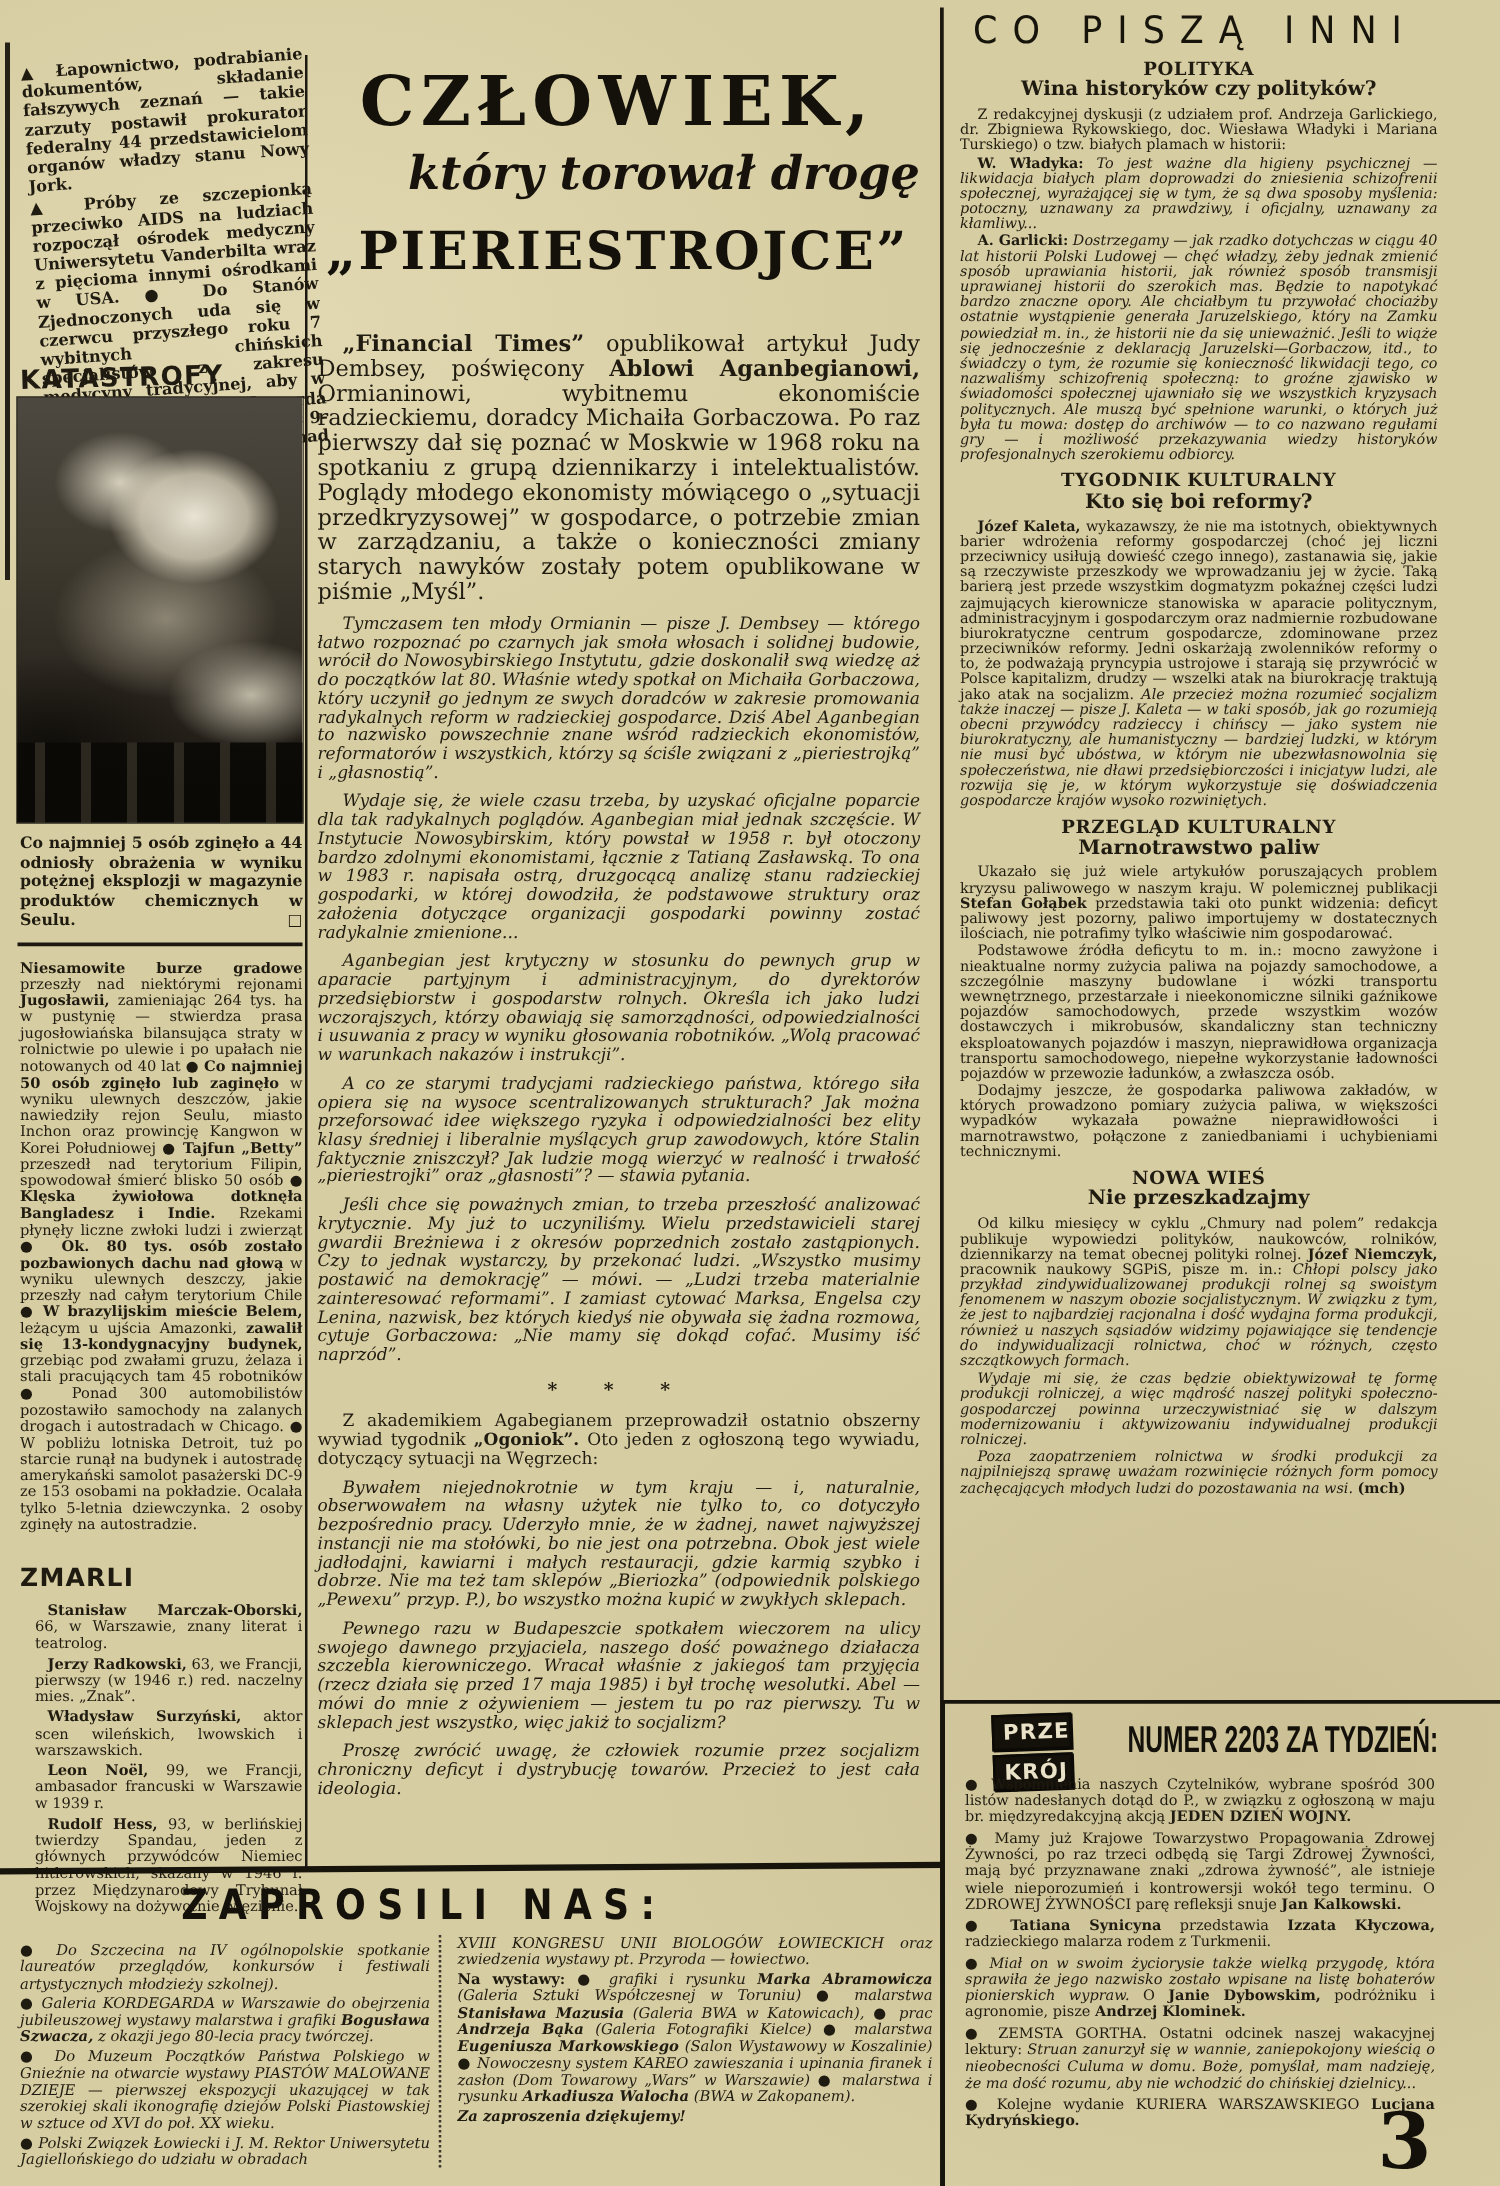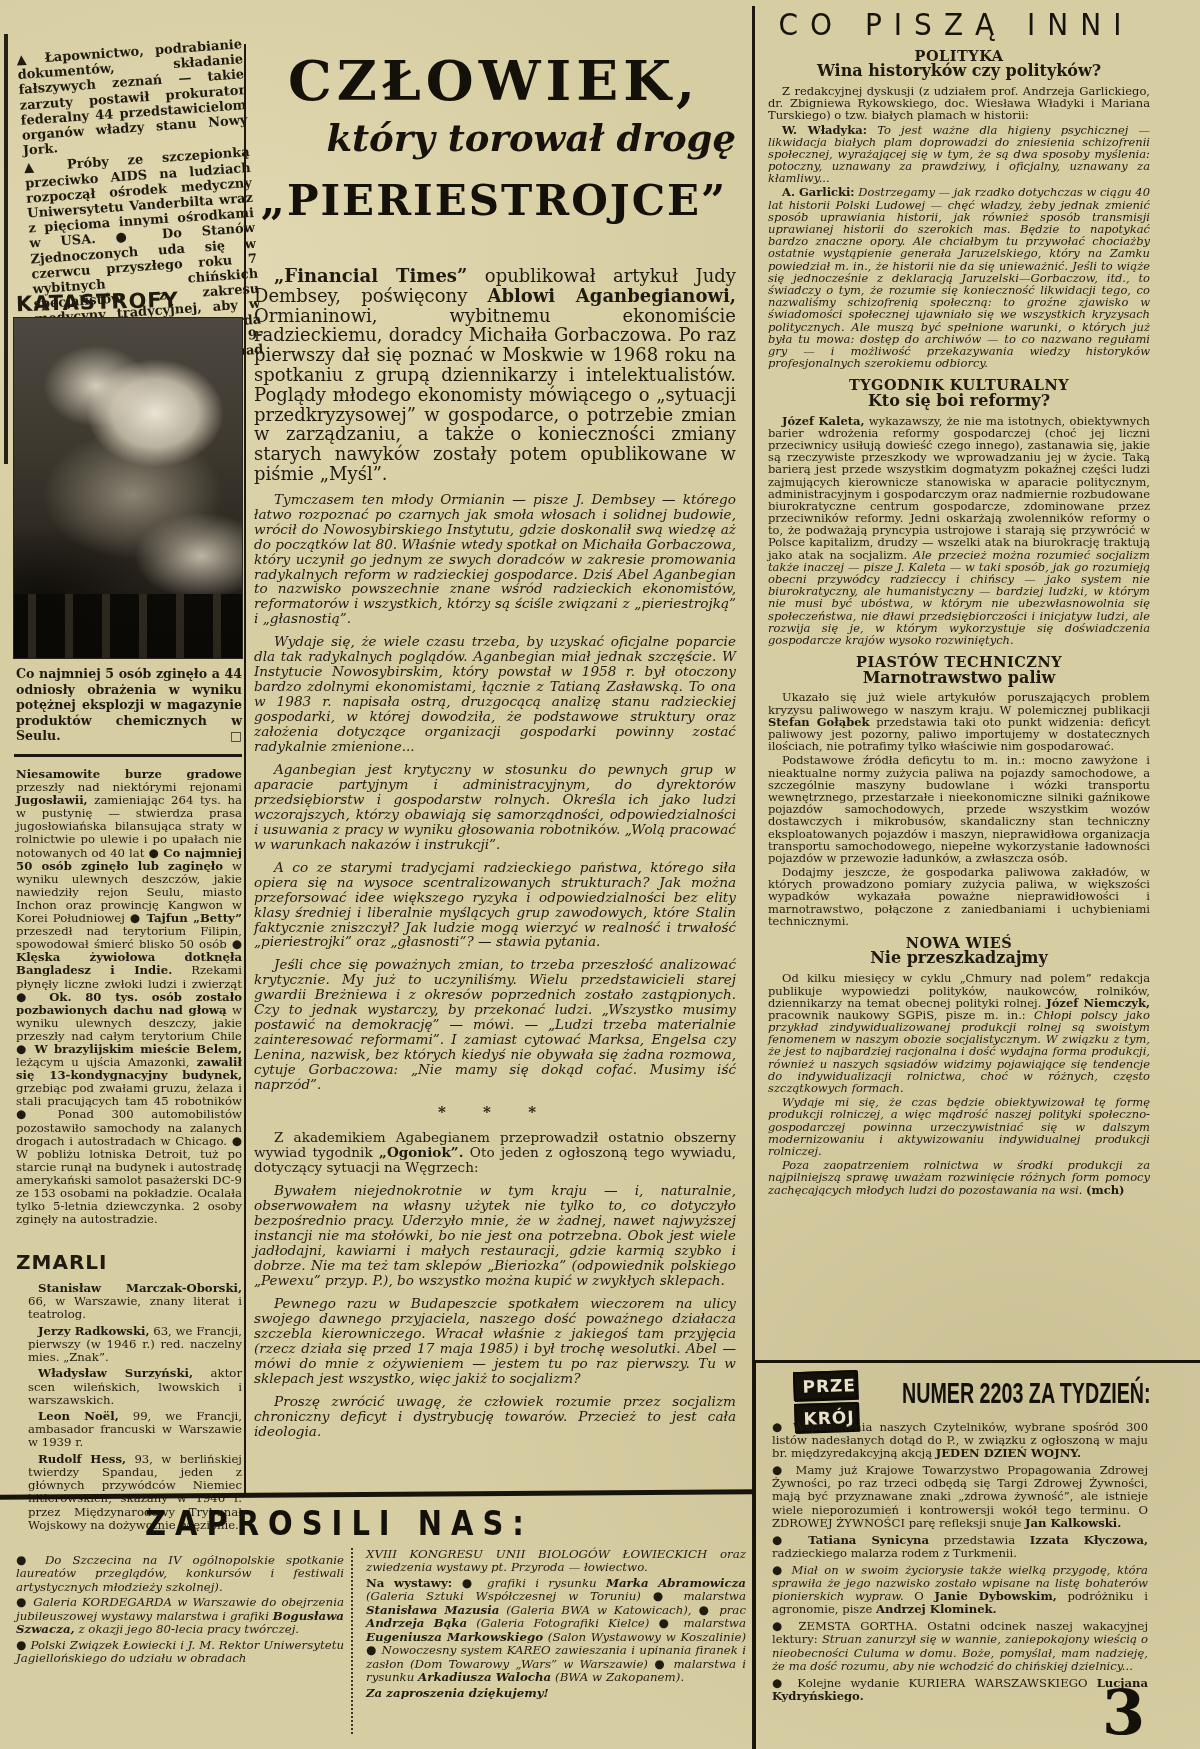--- a/index.html
+++ b/index.html
@@ -147,21 +147,21 @@
     <p class="kicker">POLITYKA</p>
     <p class="subt">Wina historyków czy polityków?</p>
     <p><span>Z redakcyjnej dyskusji (z udziałem prof. Andrzeja Garlickiego, dr. Zbigniewa Rykowskiego, doc. Wiesława Władyki i Mariana Turskiego) o tzw. białych plamach w historii:</span></p>
     <p><span class="b">W. Władyka:</span><span class="i"> To jest ważne dla higieny psychicznej — likwidacja białych plam doprowadzi do zniesienia schizofrenii społecznej, wyrażającej się w tym, że są dwa sposoby myślenia: potoczny, uznawany za prawdziwy, i oficjalny, uznawany za kłamliwy...</span></p>
     <p><span class="b">A. Garlicki:</span><span class="i"> Dostrzegamy — jak rzadko dotychczas w ciągu 40 lat historii Polski Ludowej — chęć władzy, żeby jednak zmienić sposób uprawiania historii, jak również sposób transmisji uprawianej historii do szerokich mas. Będzie to napotykać bardzo znaczne opory. Ale chciałbym tu przywołać chociażby ostatnie wystąpienie generała Jaruzelskiego, który na Zamku powiedział m. in., że historii nie da się unieważnić. Jeśli to wiąże się jednocześnie z deklaracją Jaruzelski—Gorbaczow, itd., to świadczy o tym, że rozumie się konieczność likwidacji tego, co nazwaliśmy schizofrenią społeczną: to groźne zjawisko w świadomości społecznej ujawniało się we wszystkich kryzysach politycznych. Ale muszą być spełnione warunki, o których już była tu mowa: dostęp do archiwów — to co nazwano regułami gry — i możliwość przekazywania wiedzy historyków profesjonalnych szerokiemu odbiorcy.</span></p>
 
     <p class="kicker">TYGODNIK KULTURALNY</p>
     <p class="subt">Kto się boi reformy?</p>
     <p><span class="b">Józef Kaleta,</span><span> wykazawszy, że nie ma istotnych, obiektywnych barier wdrożenia reformy gospodarczej (choć jej liczni przeciwnicy usiłują dowieść czego innego), zastanawia się, jakie są rzeczywiste przeszkody we wprowadzaniu jej w życie. Taką barierą jest przede wszystkim dogmatyzm pokaźnej części ludzi zajmujących kierownicze stanowiska w aparacie politycznym, administracyjnym i gospodarczym oraz nadmiernie rozbudowane biurokratyczne centrum gospodarcze, zdominowane przez przeciwników reformy. Jedni oskarżają zwolenników reformy o to, że podważają pryncypia ustrojowe i starają się przywrócić w Polsce kapitalizm, drudzy — wszelki atak na biurokrację traktują jako atak na socjalizm. </span><span class="i">Ale przecież można rozumieć socjalizm także inaczej — pisze J. Kaleta — w taki sposób, jak go rozumieją obecni przywódcy radzieccy i chińscy — jako system nie biurokratyczny, ale humanistyczny — bardziej ludzki, w którym nie musi być ubóstwa, w którym nie ubezwłasnowolnia się społeczeństwa, nie dławi przedsiębiorczości i inicjatyw ludzi, ale rozwija się je, w którym wykorzystuje się doświadczenia gospodarcze krajów wysoko rozwiniętych.</span></p>
 
-    <p class="kicker">PIASTÓW TECHNICZNY</p>
+    <p class="kicker">PRZEGLĄD KULTURALNY</p>
     <p class="subt">Marnotrawstwo paliw</p>
     <p><span>Ukazało się już wiele artykułów poruszających problem kryzysu paliwowego w naszym kraju. W polemicznej publikacji </span><span class="b">Stefan Gołąbek</span><span> przedstawia taki oto punkt widzenia: deficyt paliwowy jest pozorny, paliwo importujemy w dostatecznych ilościach, nie potrafimy tylko właściwie nim gospodarować.</span></p>
     <p><span>Podstawowe źródła deficytu to m. in.: mocno zawyżone i nieaktualne normy zużycia paliwa na pojazdy samochodowe, a szczególnie maszyny budowlane i wózki transportu wewnętrznego, przestarzałe i nieekonomiczne silniki gaźnikowe pojazdów samochodowych, przede wszystkim wozów dostawczych i mikrobusów, skandaliczny stan techniczny eksploatowanych pojazdów i maszyn, nieprawidłowa organizacja transportu samochodowego, niepełne wykorzystanie ładowności pojazdów w przewozie ładunków, a zwłaszcza osób.</span></p>
     <p><span>Dodajmy jeszcze, że gospodarka paliwowa zakładów, w których prowadzono pomiary zużycia paliwa, w większości wypadków wykazała poważne nieprawidłowości i marnotrawstwo, połączone z zaniedbaniami i uchybieniami technicznymi.</span></p>
 
     <p class="kicker">NOWA WIEŚ</p>
     <p class="subt">Nie przeszkadzajmy</p>
     <p><span>Od kilku miesięcy w cyklu „Chmury nad polem” redakcja publikuje wypowiedzi polityków, naukowców, rolników, dziennikarzy na temat obecnej polityki rolnej. </span><span class="b">Józef Niemczyk,</span><span> pracownik naukowy SGPiS, pisze m. in.: </span><span class="i">Chłopi polscy jako przykład zindywidualizowanej produkcji rolnej są swoistym fenomenem w naszym obozie socjalistycznym. W związku z tym, że jest to najbardziej racjonalna i dość wydajna forma produkcji, również u naszych sąsiadów widzimy pojawiające się tendencje do indywidualizacji rolnictwa, choć w różnych, często szczątkowych formach.</span></p>
     <p><span class="i">Wydaje mi się, że czas będzie obiektywizował tę formę produkcji rolniczej, a więc mądrość naszej polityki społeczno-gospodarczej powinna urzeczywistniać się w dalszym modernizowaniu i aktywizowaniu indywidualnej produkcji rolniczej.</span></p>
     <p><span class="i">Poza zaopatrzeniem rolnictwa w środki produkcji za najpilniejszą sprawę uważam rozwinięcie różnych form pomocy zachęcających młodych ludzi do pozostawania na wsi. </span><span class="b">(mch)</span></p>
@@ -183,20 +183,21 @@
     </div>
   </div>
   <div class="pagenum">3</div>
 
   <div class="zap-topline"></div>
   <div class="zap-head">ZAPROSILI NAS:</div>
   <div class="zap-div"></div>
   <div class="zap-col zap1">
     <p><span class="b">● </span><span class="i">Do Szczecina na </span><span class="i">IV ogólnopolskie spotkanie laureatów przeglądów, konkursów i festiwali artystycznych młodzieży szkolnej).</span></p>
     <p><span class="b">● </span><span class="i">Galeria KORDEGARDA w Warszawie do obejrzenia jubileuszowej wystawy malarstwa i grafiki </span><span class="b i">Bogusława Szwacza,</span><span class="i"> z okazji jego 80-lecia pracy twórczej.</span></p>
+    <p><span class="b">● </span><span class="i">Do Muzeum Początków Państwa Polskiego w Gnieźnie na otwarcie wystawy PIASTÓW MALOWANE DZIEJE — pierwszej ekspozycji ukazującej w tak szerokiej skali ikonografię dziejów Polski Piastowskiej w sztuce od XVI do poł. XX wieku.</span></p>
     <p><span class="b">● </span><span class="i">Polski Związek Łowiecki i J. M. Rektor Uniwersytetu Jagiellońskiego do udziału w obradach</span></p>
   </div>
   <div class="zap-col zap2">
     <p><span class="i">XVIII KONGRESU UNII BIOLOGÓW ŁOWIECKICH oraz zwiedzenia wystawy pt. </span><span class="i">Przyroda — łowiectwo.</span></p>
     <p><span class="b">Na wystawy: </span><span class="b">● </span><span class="i">grafiki i rysunku </span><span class="b i">Marka Abramowicza</span><span class="i"> (Galeria Sztuki Współczesnej w Toruniu) </span><span class="b">● </span><span class="i">malarstwa </span><span class="b i">Stanisława Mazusia</span><span class="i"> (Galeria BWA w Katowicach), </span><span class="b">● </span><span class="i">prac </span><span class="b i">Andrzeja Bąka</span><span class="i"> (Galeria Fotografiki Kielce) </span><span class="b">● </span><span class="i">malarstwa </span><span class="b i">Eugeniusza Markowskiego</span><span class="i"> (Salon Wystawowy w Koszalinie) </span><span class="b">● </span><span class="i">Nowoczesny system KAREO zawieszania i upinania firanek i zasłon (Dom Towarowy „Wars” w Warszawie) </span><span class="b">● </span><span class="i">malarstwa i rysunku </span><span class="b i">Arkadiusza Walocha</span><span class="i"> (BWA w Zakopanem).</span></p>
     <p class="thanks">Za zaproszenia dziękujemy!</p>
   </div>
 
 </div>
 

